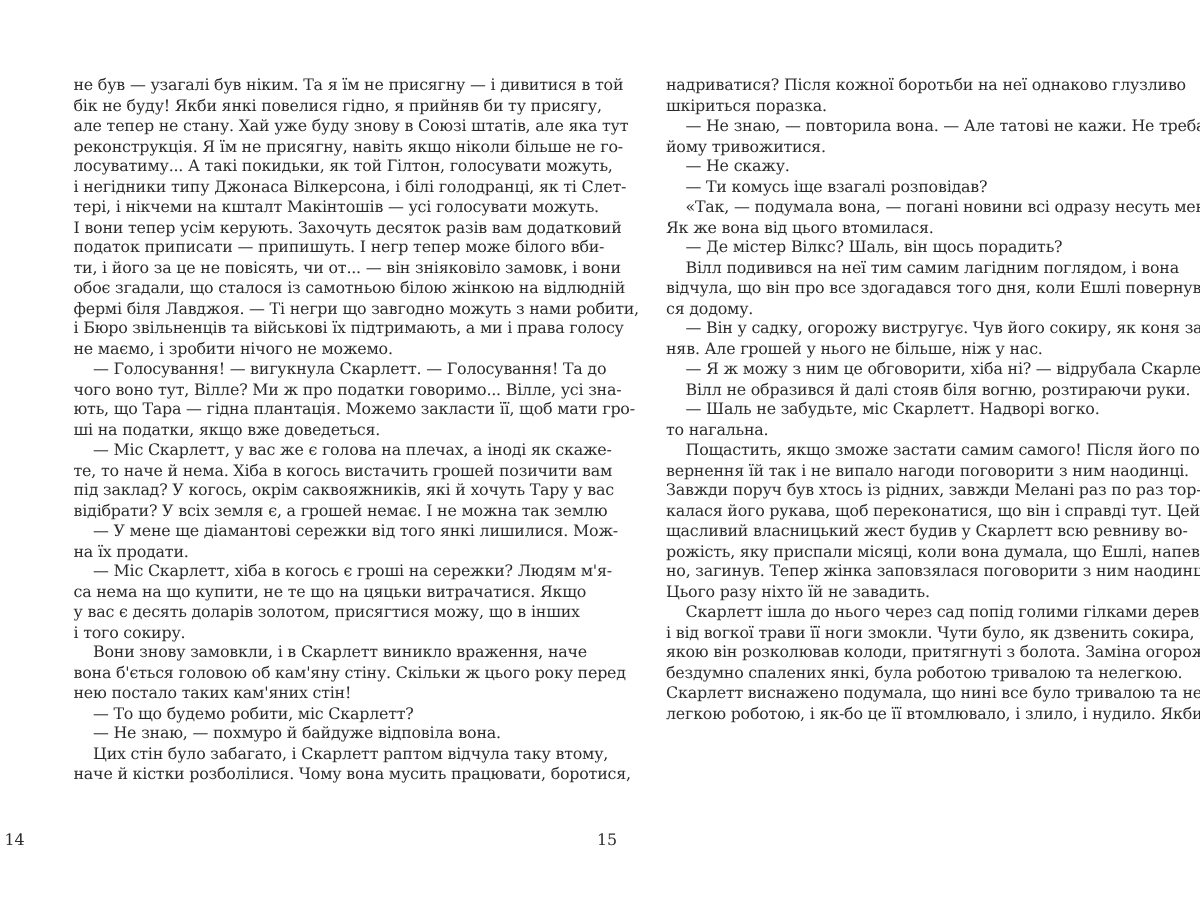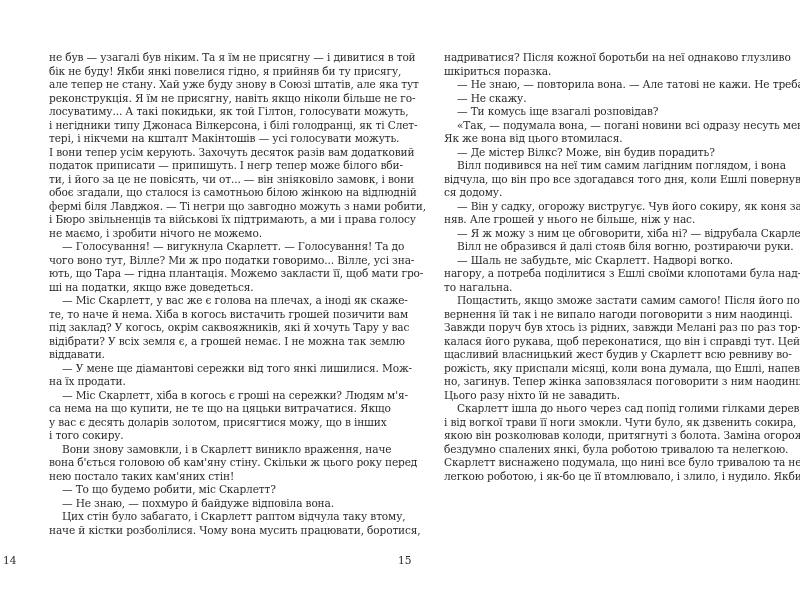--- a/index.html
+++ b/index.html
@@ -84,21 +84,20 @@
         <span class="line">і Бюро звільненців та військові їх підтримають, а ми і права голосу</span>
         <span class="line last">не маємо, і зробити нічого не можемо.</span>
         <span class="line indent">— Голосування! — вигукнула Скарлетт. — Голосування! Та до</span>
         <span class="line">чого воно тут, Вілле? Ми ж про податки говоримо... Вілле, усі зна-</span>
         <span class="line">ють, що Тара — гідна плантація. Можемо закласти її, щоб мати гро-</span>
         <span class="line last">ші на податки, якщо вже доведеться.</span>
         <span class="line indent">— Міс Скарлетт, у вас же є голова на плечах, а іноді як скаже-</span>
         <span class="line">те, то наче й нема. Хіба в когось вистачить грошей позичити вам</span>
         <span class="line">під заклад? У когось, окрім саквояжників, які й хочуть Тару у вас</span>
         <span class="line">відібрати? У всіх земля є, а грошей немає. І не можна так землю</span>
-        <span class="line last">віддавати.</span>
         <span class="line indent">— У мене ще діамантові сережки від того янкі лишилися. Мож-</span>
         <span class="line last">на їх продати.</span>
         <span class="line indent">— Міс Скарлетт, хіба в когось є гроші на сережки? Людям м'я-</span>
         <span class="line">са нема на що купити, не те що на цяцьки витрачатися. Якщо</span>
         <span class="line">у вас є десять доларів золотом, присягтися можу, що в інших</span>
         <span class="line last">і того сокиру.</span>
         <span class="line indent">Вони знову замовкли, і в Скарлетт виникло враження, наче</span>
         <span class="line">вона б'ється головою об кам'яну стіну. Скільки ж цього року перед</span>
         <span class="line last">нею постало таких кам'яних стін!</span>
         <span class="line indent last">— То що будемо робити, міс Скарлетт?</span>
@@ -106,34 +105,34 @@
         <span class="line indent">Цих стін було забагато, і Скарлетт раптом відчула таку втому,</span>
         <span class="line">наче й кістки розболілися. Чому вона мусить працювати, боротися,</span>
       </div>
     <div class="page-number">14</div>
   </div>
   <div class="page right">
     <div class="text-block" id="right-text">
         <span class="line">надриватися? Після кожної боротьби на неї однаково глузливо</span>
         <span class="line last">шкіриться поразка.</span>
         <span class="line indent">— Не знаю, — повторила вона. — Але татові не кажи. Не треба</span>
+        <span class="line last">йому тривожитися.</span>
         <span class="line indent last">— Не скажу.</span>
         <span class="line indent last">— Ти комусь іще взагалі розповідав?</span>
         <span class="line indent">«Так, — подумала вона, — погані новини всі одразу несуть мені».</span>
         <span class="line last">Як же вона від цього втомилася.</span>
-        <span class="line indent last">— Де містер Вілкс? Може, він будив порадить?</span>
+        <span class="line indent last">— Де містер Вілкс? Шаль, він щось порадить?</span>
         <span class="line indent">Вілл подивився на неї тим самим лагідним поглядом, і вона</span>
         <span class="line">відчула, що він про все здогадався того дня, коли Ешлі повернув-</span>
         <span class="line last">ся додому.</span>
         <span class="line indent">— Він у садку, огорожу вистругує. Чув його сокиру, як коня зага-</span>
         <span class="line last">няв. Але грошей у нього не більше, ніж у нас.</span>
         <span class="line indent">— Я ж можу з ним це обговорити, хіба ні? — відрубала Скарлетт,</span>
         <span class="line indent last">Вілл не образився й далі стояв біля вогню, розтираючи руки.</span>
         <span class="line indent last">— Шаль не забудьте, міс Скарлетт. Надворі вогко.</span>
-        <span class="line">нагору, а потреба поділитися з Ешлі своїми клопотами була над-</span>
         <span class="line last">то нагальна.</span>
         <span class="line indent">Пощастить, якщо зможе застати самим самого! Після його по-</span>
         <span class="line">вернення їй так і не випало нагоди поговорити з ним наодинці.</span>
         <span class="line">Завжди поруч був хтось із рідних, завжди Мелані раз по раз тор-</span>
         <span class="line">калася його рукава, щоб переконатися, що він і справді тут. Цей</span>
         <span class="line">щасливий власницький жест будив у Скарлетт всю ревниву во-</span>
         <span class="line">рожість, яку приспали місяці, коли вона думала, що Ешлі, напев-</span>
         <span class="line">но, загинув. Тепер жінка заповзялася поговорити з ним наодинці.</span>
         <span class="line last">Цього разу ніхто їй не завадить.</span>
         <span class="line indent">Скарлетт ішла до нього через сад попід голими гілками дерев,</span>

